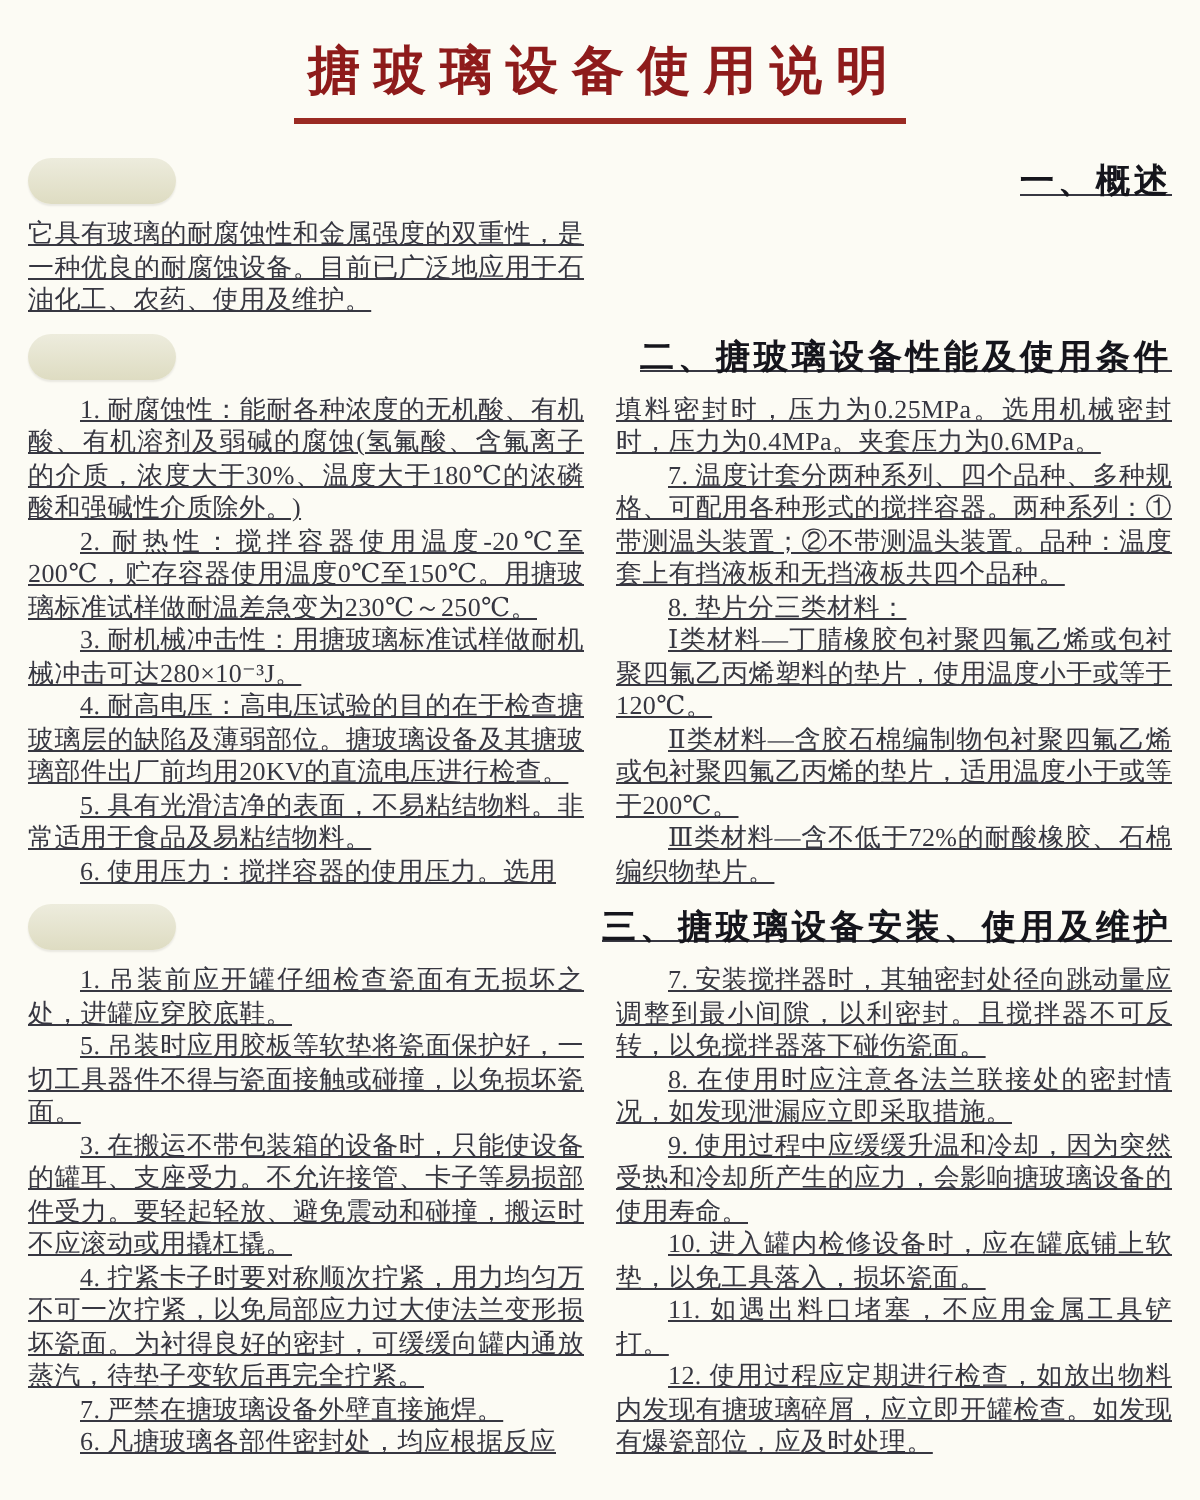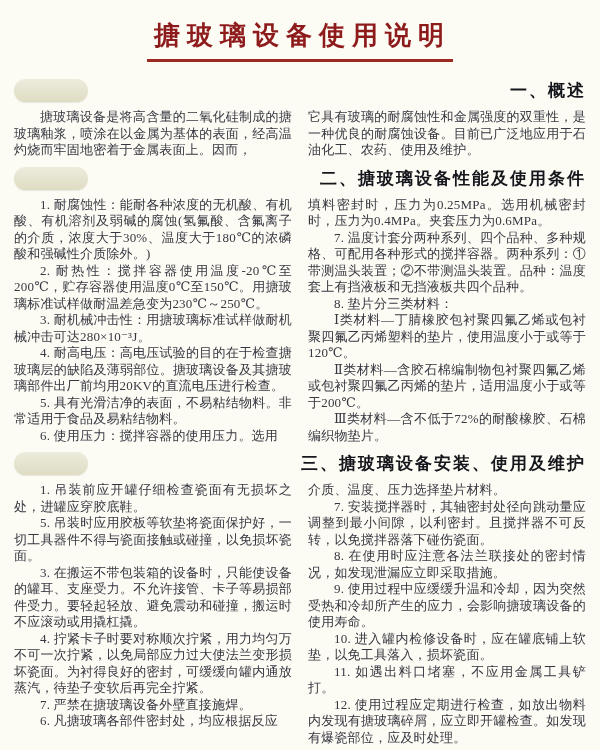--- a/index.html
+++ b/index.html
@@ -7,20 +7,21 @@
     width:600px;height:750px;
     background:#fcfbf4;
     overflow:hidden;
     font-family:"Liberation Serif","DejaVu Serif",serif;
     color:#373741;
   }
   .page{
     box-sizing:border-box;
     width:600px;height:750px;
     padding:16px 14px 10px 14px;
+    text-decoration:underline;
   }
   
   .title-wrap{text-align:center;margin-bottom:16px;}
   .title-wrap h1{
     display:inline-block;
     margin:0;
     font-family:"Liberation Sans","DejaVu Sans",sans-serif;
     font-weight:bold;
     font-size:26px;
     letter-spacing:7px;
@@ -75,23 +76,20 @@
     <h1>搪玻璃设备使用说明</h1>
   </div>
 
   <section>
     <div class="sec-head">
       <span class="capsule"></span>
       <h2 class="sec-title">一、概述</h2>
     </div>
     <div class="cols">
       <div class="col">
-          <p class="indent">搪玻璃设备是将高含量的二氧化硅制成的搪玻璃釉浆，喷涂在以金属为基体的表面，经高温灼烧而牢固地密着于金属表面上。因而，</p>
-        </div>
-      <div class="col">
           <p class="">它具有玻璃的耐腐蚀性和金属强度的双重性，是一种优良的耐腐蚀设备。目前已广泛地应用于石油化工、农药、使用及维护。</p>
         </div>
     </div>
   </section>
 
   <section>
     <div class="sec-head">
       <span class="capsule"></span>
       <h2 class="sec-title">二、搪玻璃设备性能及使用条件</h2>
     </div>
@@ -123,21 +121,20 @@
     <div class="cols">
       <div class="col">
           <p class="indent">1. 吊装前应开罐仔细检查瓷面有无损坏之处，进罐应穿胶底鞋。</p>
           <p class="indent">5. 吊装时应用胶板等软垫将瓷面保护好，一切工具器件不得与瓷面接触或碰撞，以免损坏瓷面。</p>
           <p class="indent">3. 在搬运不带包装箱的设备时，只能使设备的罐耳、支座受力。不允许接管、卡子等易损部件受力。要轻起轻放、避免震动和碰撞，搬运时不应滚动或用撬杠撬。</p>
           <p class="indent">4. 拧紧卡子时要对称顺次拧紧，用力均匀万不可一次拧紧，以免局部应力过大使法兰变形损坏瓷面。为衬得良好的密封，可缓缓向罐内通放蒸汽，待垫子变软后再完全拧紧。</p>
           <p class="indent">7. 严禁在搪玻璃设备外壁直接施焊。</p>
           <p class="indent">6. 凡搪玻璃各部件密封处，均应根据反应</p>
         </div>
       <div class="col">
-          <p class="">介质、温度、压力选择垫片材料。</p>
           <p class="indent">7. 安装搅拌器时，其轴密封处径向跳动量应调整到最小间隙，以利密封。且搅拌器不可反转，以免搅拌器落下碰伤瓷面。</p>
           <p class="indent">8. 在使用时应注意各法兰联接处的密封情况，如发现泄漏应立即采取措施。</p>
           <p class="indent">9. 使用过程中应缓缓升温和冷却，因为突然受热和冷却所产生的应力，会影响搪玻璃设备的使用寿命。</p>
           <p class="indent">10. 进入罐内检修设备时，应在罐底铺上软垫，以免工具落入，损坏瓷面。</p>
           <p class="indent">11. 如遇出料口堵塞，不应用金属工具铲打。</p>
           <p class="indent">12. 使用过程应定期进行检查，如放出物料内发现有搪玻璃碎屑，应立即开罐检查。如发现有爆瓷部位，应及时处理。</p>
         </div>
     </div>
   </section>
 

